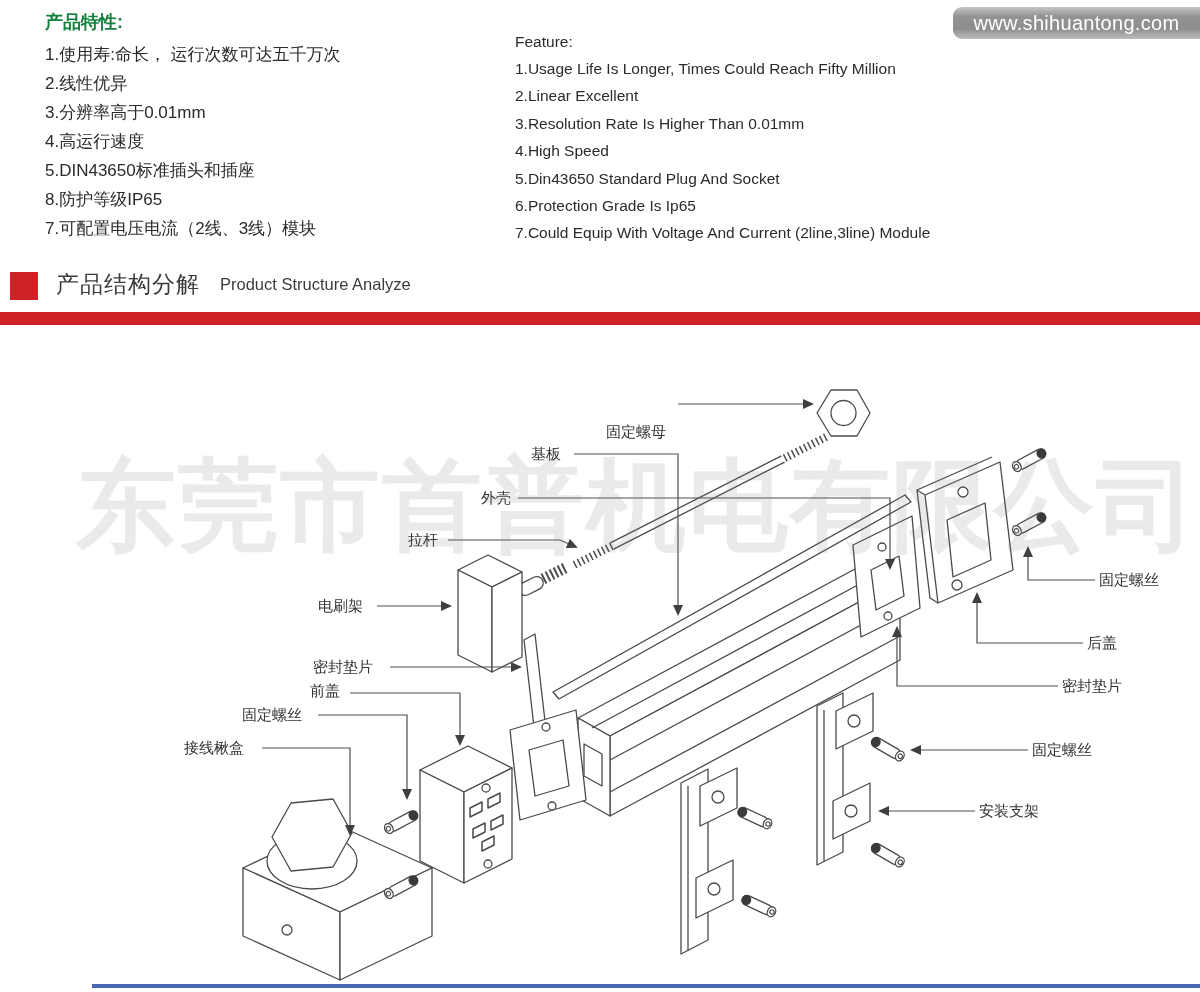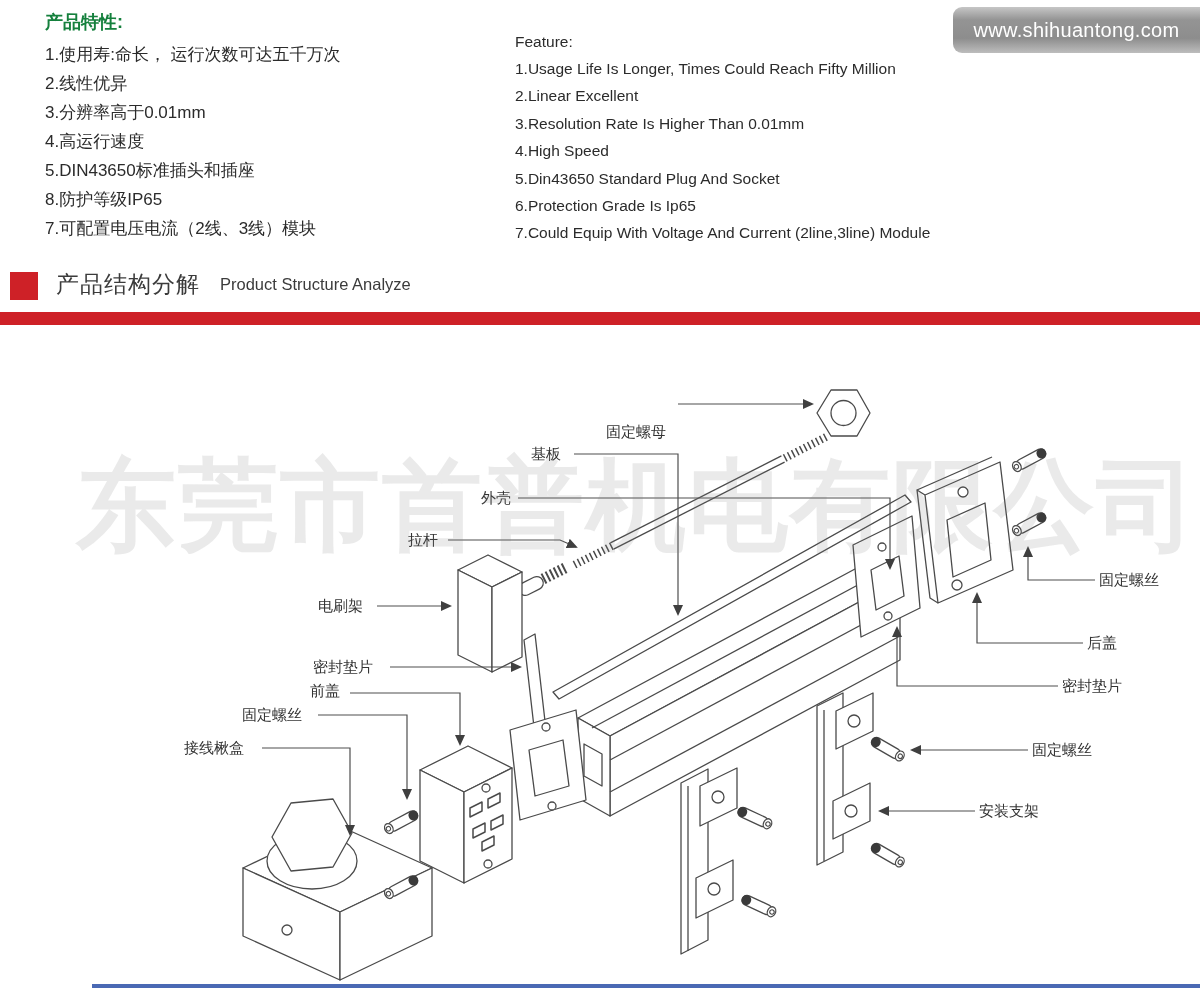--- a/index.html
+++ b/index.html
@@ -7,21 +7,21 @@
        font-family:"Liberation Sans","DejaVu Sans",sans-serif;color:#2e2e2e;}
   .abs{position:absolute;}
   
   .feat-cn{left:45px;top:10px;width:470px;}
   .feat-cn .t{font-size:18px;font-weight:bold;color:#15803d;margin-bottom:6px;}
   .feat-cn .i{font-size:17px;line-height:29px;color:#2b2b2b;}
   .feat-en{left:515px;top:33px;width:520px;}
   .feat-en .t{font-size:15.5px;color:#2b2b2b;margin-bottom:4px;}
   .feat-en .i{font-size:15.5px;line-height:27.4px;color:#2b2b2b;}
   
-  .pill{right:0;top:7px;width:247px;height:46px;border-radius:9px 0 0 9px;
+  .pill{right:0;top:7px;width:247px;height:32px;border-radius:9px 0 0 9px;
         background:linear-gradient(180deg,#c6c6c6 0%,#949494 28%,#8d8d8d 68%,#bdbdbd 100%);
         display:flex;align-items:center;justify-content:center;
         color:#fff;font-size:20px;letter-spacing:.3px;}
   
   .red-sq{left:10px;top:272px;width:28px;height:28px;background:#ce2127;}
   .sec{left:56px;top:269px;display:flex;align-items:center;gap:20px;white-space:nowrap;}
   .sec .cn{font-size:23px;color:#3b3b3b;letter-spacing:1px;}
   .sec .en{font-size:16.5px;color:#3b3b3b;}
   .red-bar{left:0;top:312px;width:1200px;height:13px;background:#ce2127;}
   

